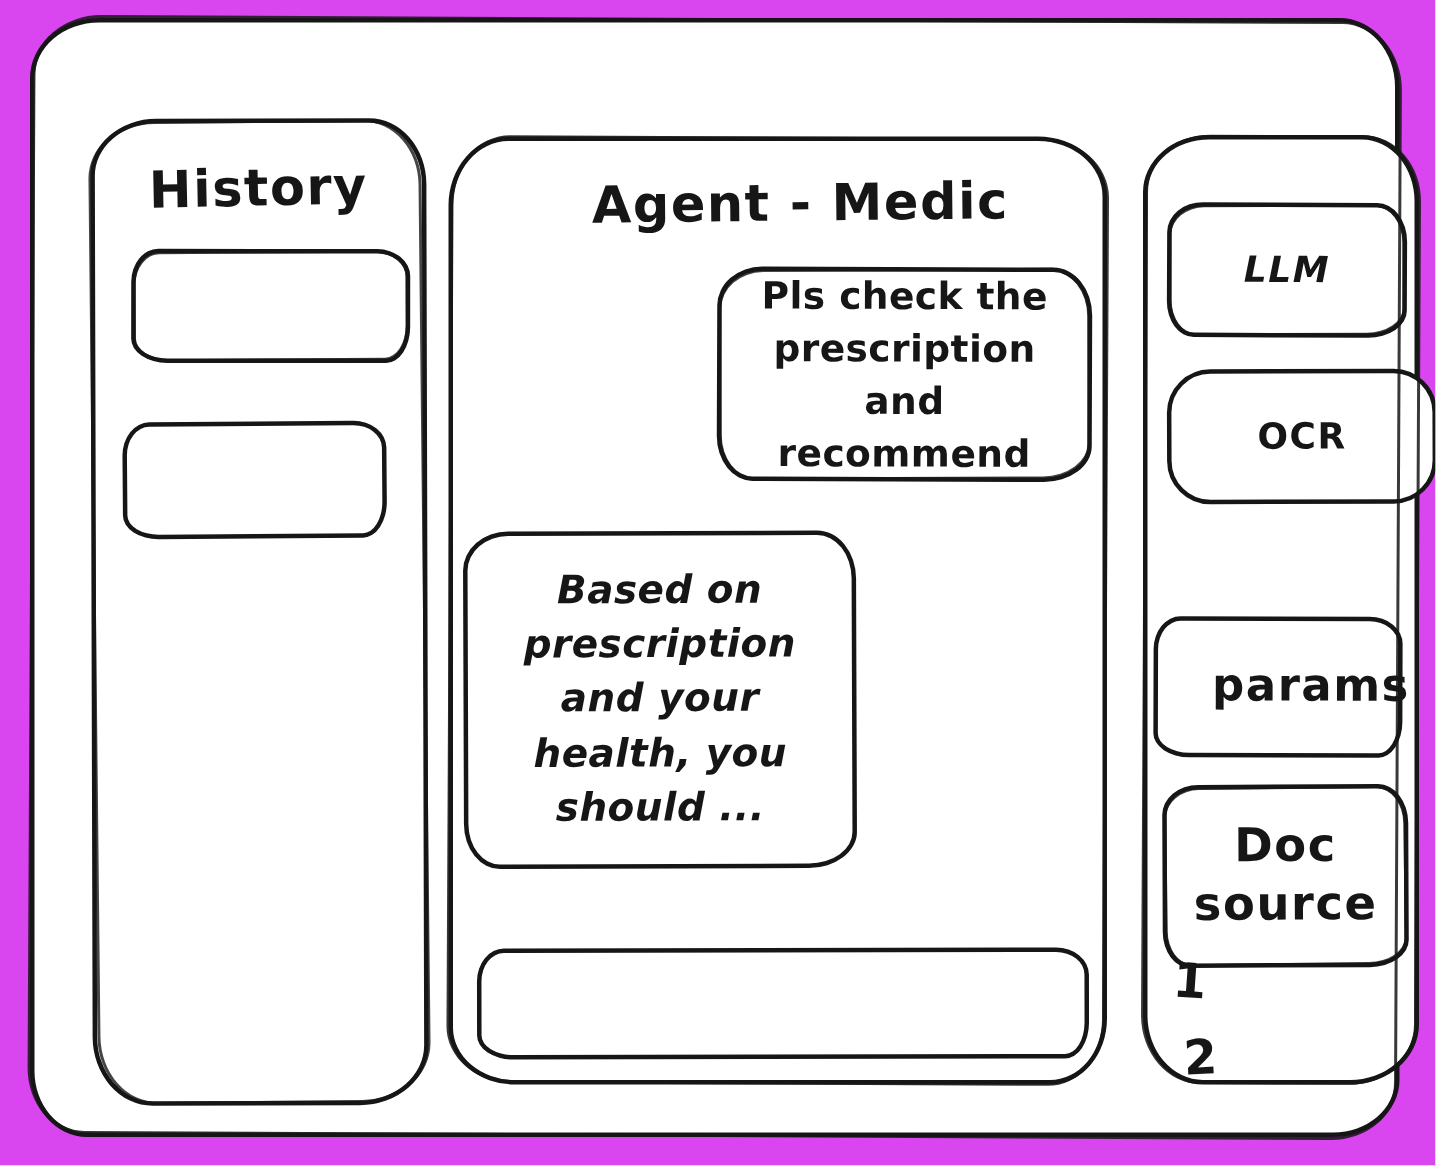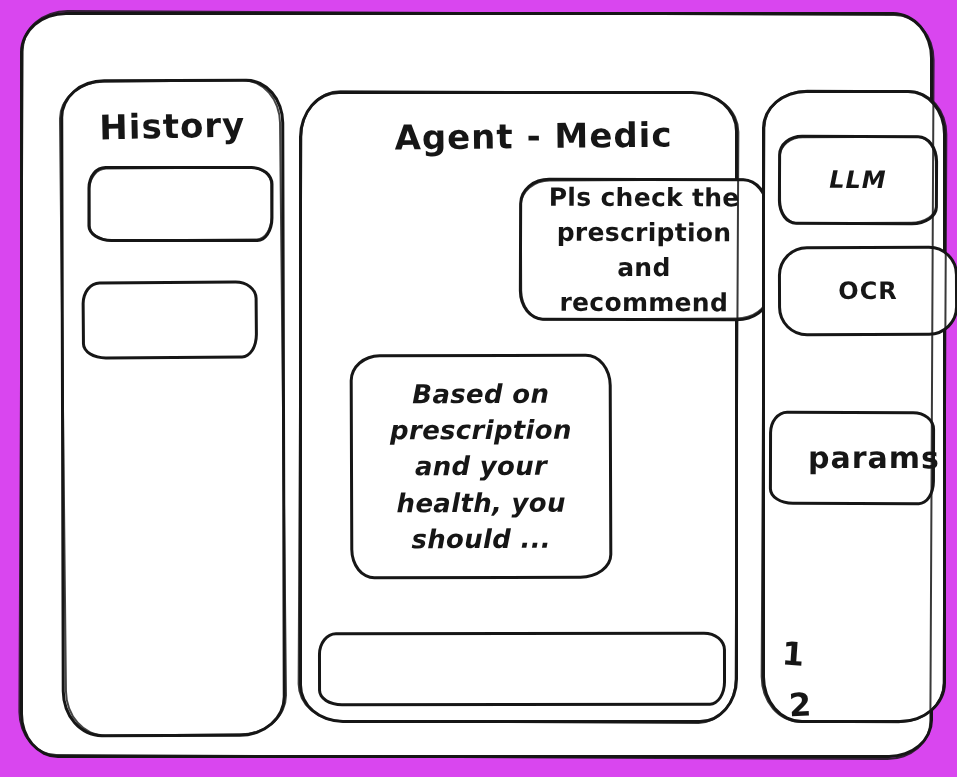--- a/index.html
+++ b/index.html
@@ -38,21 +38,21 @@
   .hist-item-2{left:18px;top:199px;width:176px;height:78px;transform:rotate(-.3deg);}
 
   
   .chat-panel{left:276px;top:76px;width:439px;height:632px;}
   .chat-title{
     position:absolute;left:30px;right:0;top:22px;text-align:center;
     font-size:34px;font-weight:bold;letter-spacing:1px;transform:rotate(-.6deg);
   }
   .bubble{
     display:flex;align-items:center;justify-content:center;text-align:center;
-    font-size:25px;font-weight:bold;line-height:1.4;letter-spacing:.3px;padding:10px 12px;margin-left:41px;
+    font-size:25px;font-weight:bold;line-height:1.4;letter-spacing:.3px;padding:10px 12px;
   }
   .user-bubble{left:176px;top:84px;width:250px;height:143px;transform:rotate(.2deg);}
   .assistant-bubble{left:7px;top:260px;width:262px;height:225px;font-size:26px;transform:rotate(-.2deg);font-style:italic;}
   .chat-input{
     left:16px;top:538px;width:408px;height:74px;transform:rotate(-.1deg);
     font:inherit;color:#161616;padding:0 18px;font-size:24px;outline:none;
   }
 
   
   .tools-panel{left:739px;top:75px;width:184px;height:633px;}
@@ -94,19 +94,20 @@
         <span>Based on prescription and your health, you should ...</span>
       </div>
 
       <input class="sk r-box dbl2 chat-input" type="text" placeholder="" value="" style="">
     </div>
 
     <div class="sk r-panel dbl tools-panel">
       <div class="sk r-btn dbl2 tool-btn tool-llm">LLM</div>
       <div class="sk r-btn tool-btn tool-ocr">OCR</div>
       <div class="sk r-box tool-btn tool-params">params</div>
+      <div class="sk r-btn dbl2 tool-btn tool-doc">Doc source</div>
 
       <div class="doc-src-item doc-src-1">1</div>
       <div class="doc-src-item doc-src-2">2</div>
     </div>
 
   </div>
 </div>
 
 </body></html>

